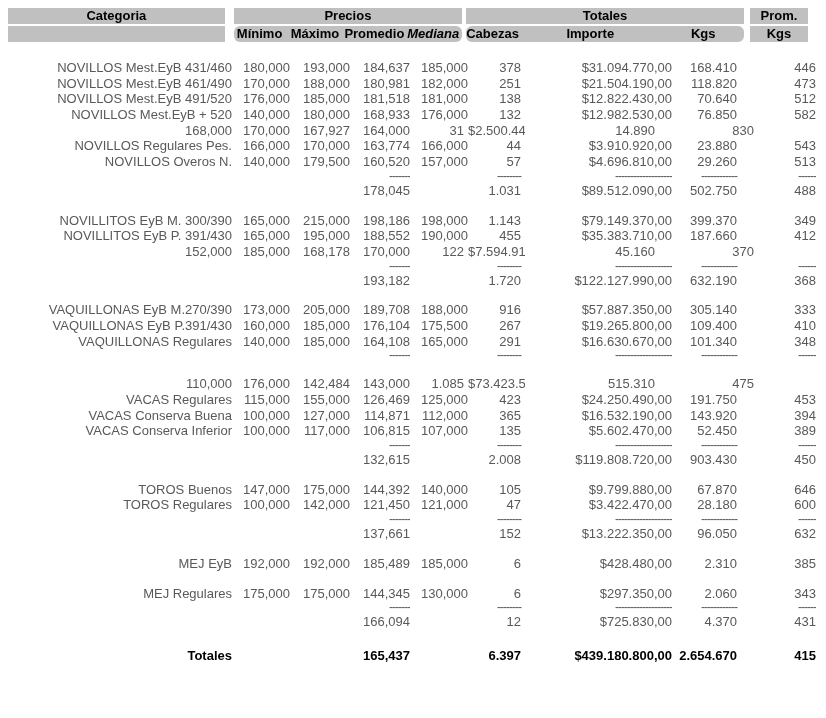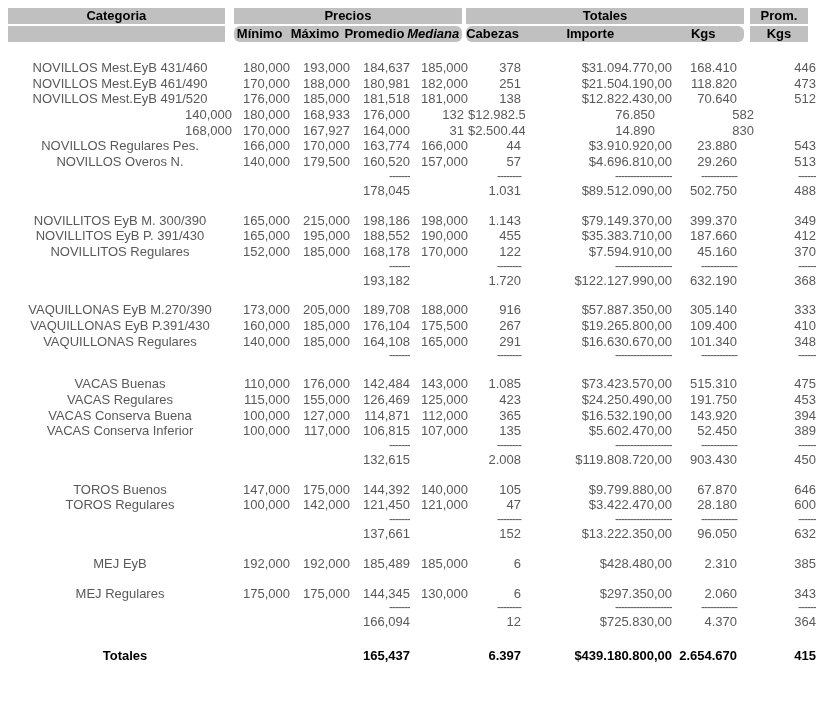--- a/index.html
+++ b/index.html
@@ -59,21 +59,21 @@
   #table-body { margin-top: 18px; }
   .section { margin-bottom: 14px; }
   .row {
     display: grid;
     grid-template-columns: 232px 58px 60px 60px 58px 57px 147px 82px 62px;
     height: 15.7px;
     line-height: 15.7px;
     white-space: nowrap;
   }
   .row > div { overflow: hidden; }
-  .c-cat  { text-align: center;  padding-left: 8px; }
+  .c-cat  { text-align: right;  padding-left: 8px; }
   .c-num  { text-align: right; }
   .c-heads{ padding-right: 4px; }
   .c-kgs  { padding-right: 17px; }
   .dash-row { height: 13px; line-height: 13px; }
   .dash-row .c-num { letter-spacing: -1px; font-size: 12px; color: #595959; }
   .totals-row {
     font-weight: bold;
     color: #000;
     margin-top: 18px;
   }
@@ -142,20 +142,21 @@
           <div class="c-num c-min">176,000</div>
           <div class="c-num c-max">185,000</div>
           <div class="c-num c-avg">181,518</div>
           <div class="c-num c-med">181,000</div>
           <div class="c-num c-heads">138</div>
           <div class="c-num c-amount">$12.822.430,00</div>
           <div class="c-num c-kgs">70.640</div>
           <div class="c-num c-prom">512</div>
         </div>
         <div class="row">
+          <div class="c-cat">NOVILLOS Mest.EyB + 520</div>
           <div class="c-num c-min">140,000</div>
           <div class="c-num c-max">180,000</div>
           <div class="c-num c-avg">168,933</div>
           <div class="c-num c-med">176,000</div>
           <div class="c-num c-heads">132</div>
           <div class="c-num c-amount">$12.982.530,00</div>
           <div class="c-num c-kgs">76.850</div>
           <div class="c-num c-prom">582</div>
         </div>
         <div class="row">
@@ -230,21 +231,20 @@
           <div class="c-num c-min">165,000</div>
           <div class="c-num c-max">195,000</div>
           <div class="c-num c-avg">188,552</div>
           <div class="c-num c-med">190,000</div>
           <div class="c-num c-heads">455</div>
           <div class="c-num c-amount">$35.383.710,00</div>
           <div class="c-num c-kgs">187.660</div>
           <div class="c-num c-prom">412</div>
         </div>
         <div class="row">
-          <div class="c-cat">NOVILLITOS Regulares</div>
           <div class="c-num c-min">152,000</div>
           <div class="c-num c-max">185,000</div>
           <div class="c-num c-avg">168,178</div>
           <div class="c-num c-med">170,000</div>
           <div class="c-num c-heads">122</div>
           <div class="c-num c-amount">$7.594.910,00</div>
           <div class="c-num c-kgs">45.160</div>
           <div class="c-num c-prom">370</div>
         </div>
         <div class="row dash-row">
@@ -311,21 +311,20 @@
           <div class="c-num c-avg">-------</div>
           <div class="c-num c-med"></div>
           <div class="c-num c-heads">--------</div>
           <div class="c-num c-amount">-------------------</div>
           <div class="c-num c-kgs">------------</div>
           <div class="c-num c-prom">------</div>
         </div>
       </div>
       <div class="section">
         <div class="row">
-          <div class="c-cat">VACAS Buenas</div>
           <div class="c-num c-min">110,000</div>
           <div class="c-num c-max">176,000</div>
           <div class="c-num c-avg">142,484</div>
           <div class="c-num c-med">143,000</div>
           <div class="c-num c-heads">1.085</div>
           <div class="c-num c-amount">$73.423.570,00</div>
           <div class="c-num c-kgs">515.310</div>
           <div class="c-num c-prom">475</div>
         </div>
         <div class="row">
@@ -468,21 +467,21 @@
         </div>
         <div class="row subtotal-row">
           <div class="c-cat"></div>
           <div class="c-num c-min"></div>
           <div class="c-num c-max"></div>
           <div class="c-num c-avg">166,094</div>
           <div class="c-num c-med"></div>
           <div class="c-num c-heads">12</div>
           <div class="c-num c-amount">$725.830,00</div>
           <div class="c-num c-kgs">4.370</div>
-          <div class="c-num c-prom">364</div>
+          <div class="c-num c-prom">431</div>
         </div>
       </div>
       <div class="row totals-row">
         <div class="c-cat">Totales</div>
         <div class="c-num c-min"></div>
         <div class="c-num c-max"></div>
         <div class="c-num c-avg">165,437</div>
         <div class="c-num c-med"></div>
         <div class="c-num c-heads">6.397</div>
         <div class="c-num c-amount">$439.180.800,00</div>

